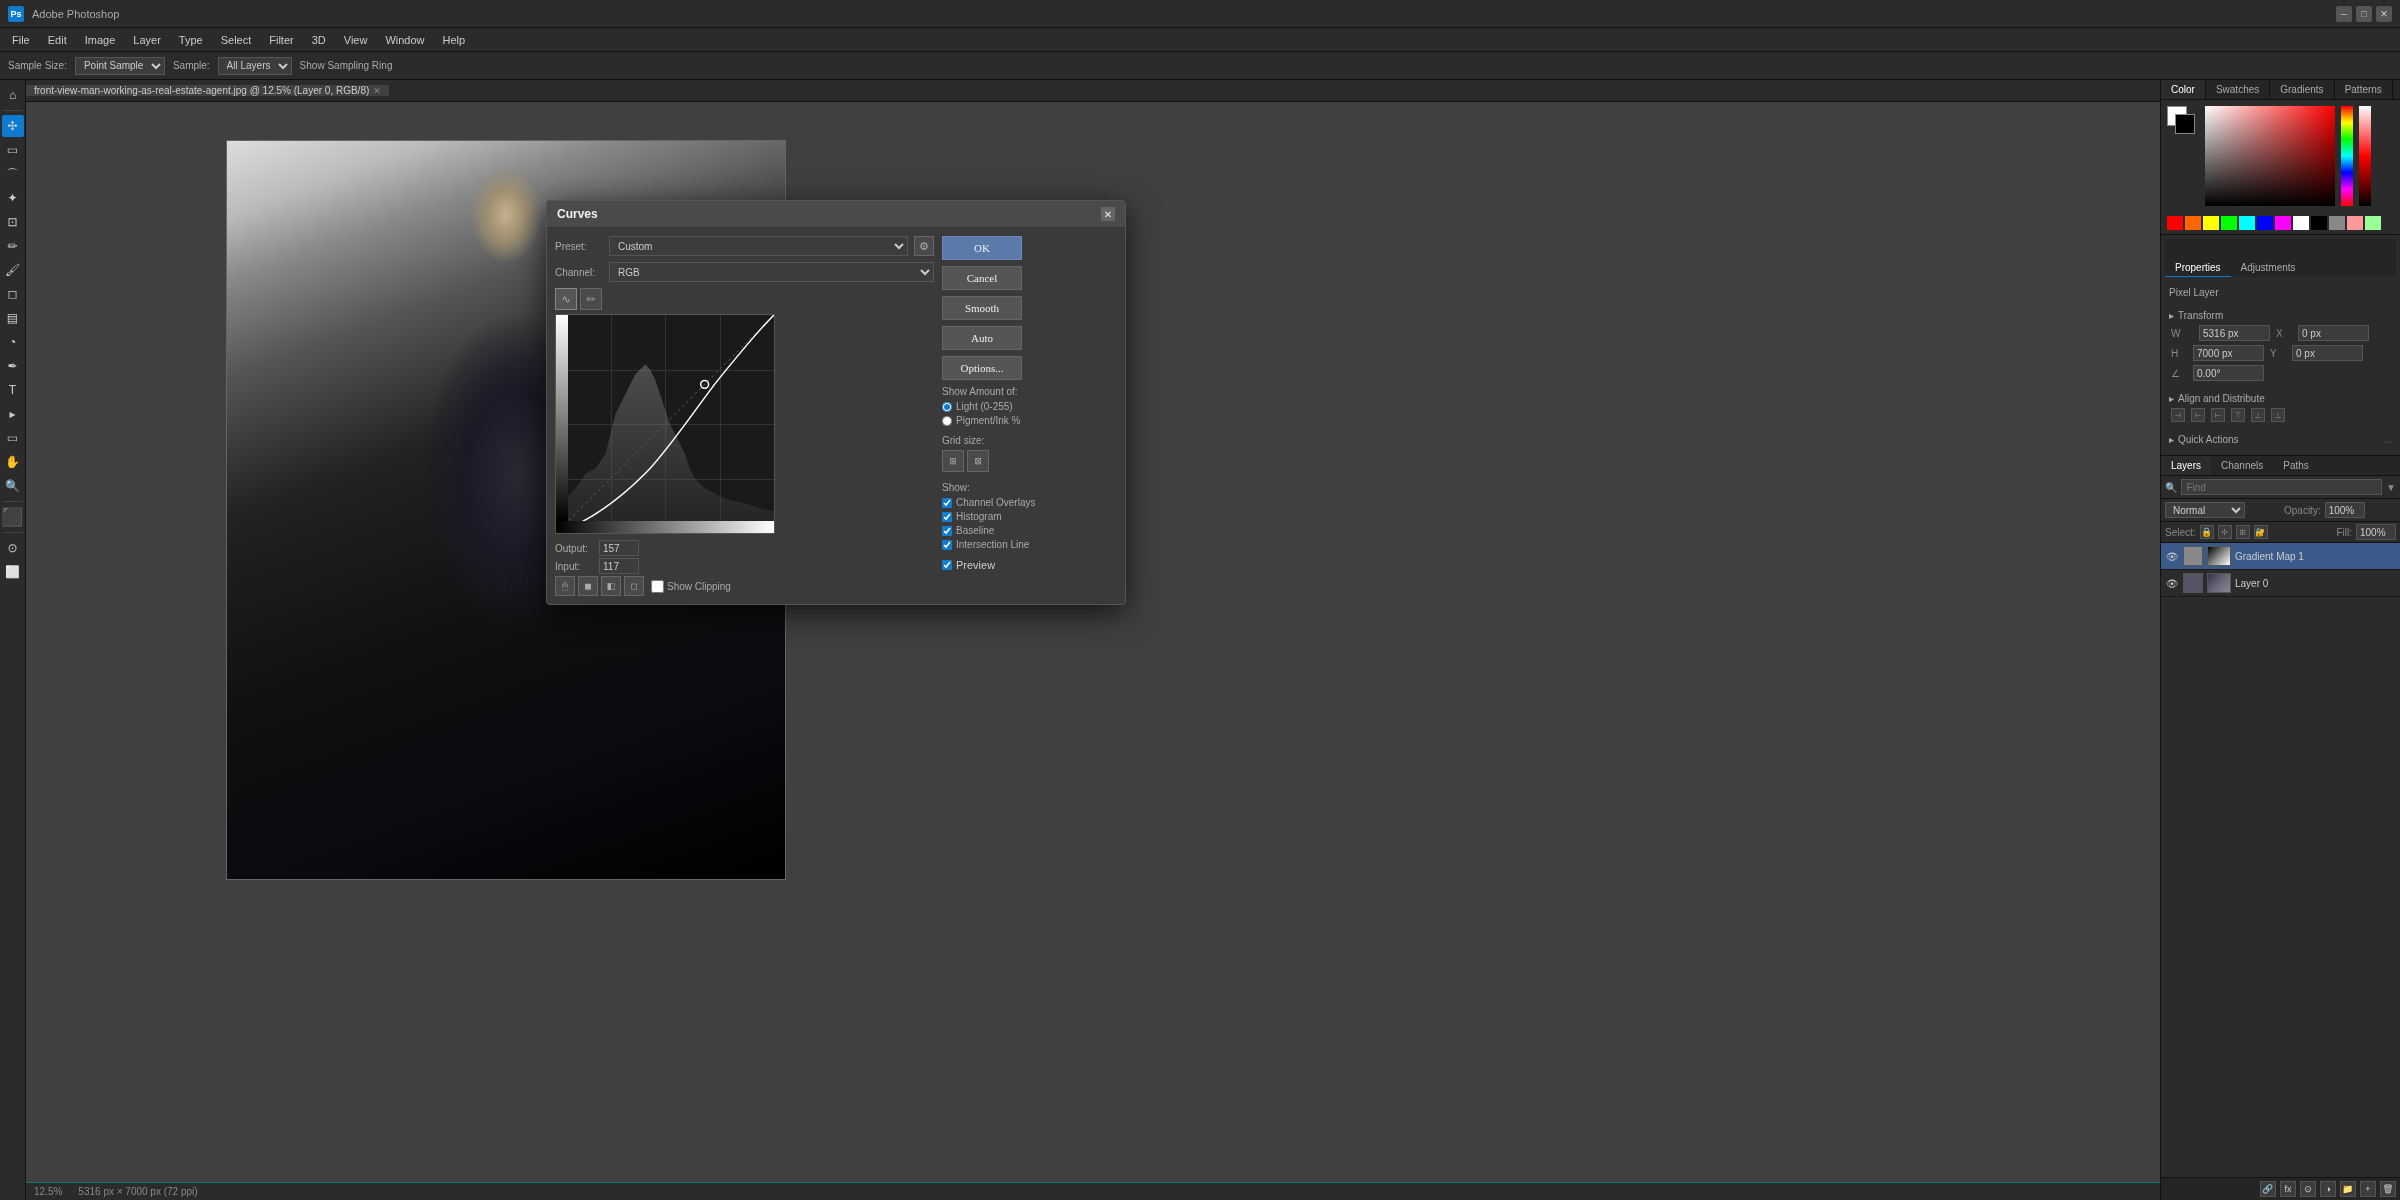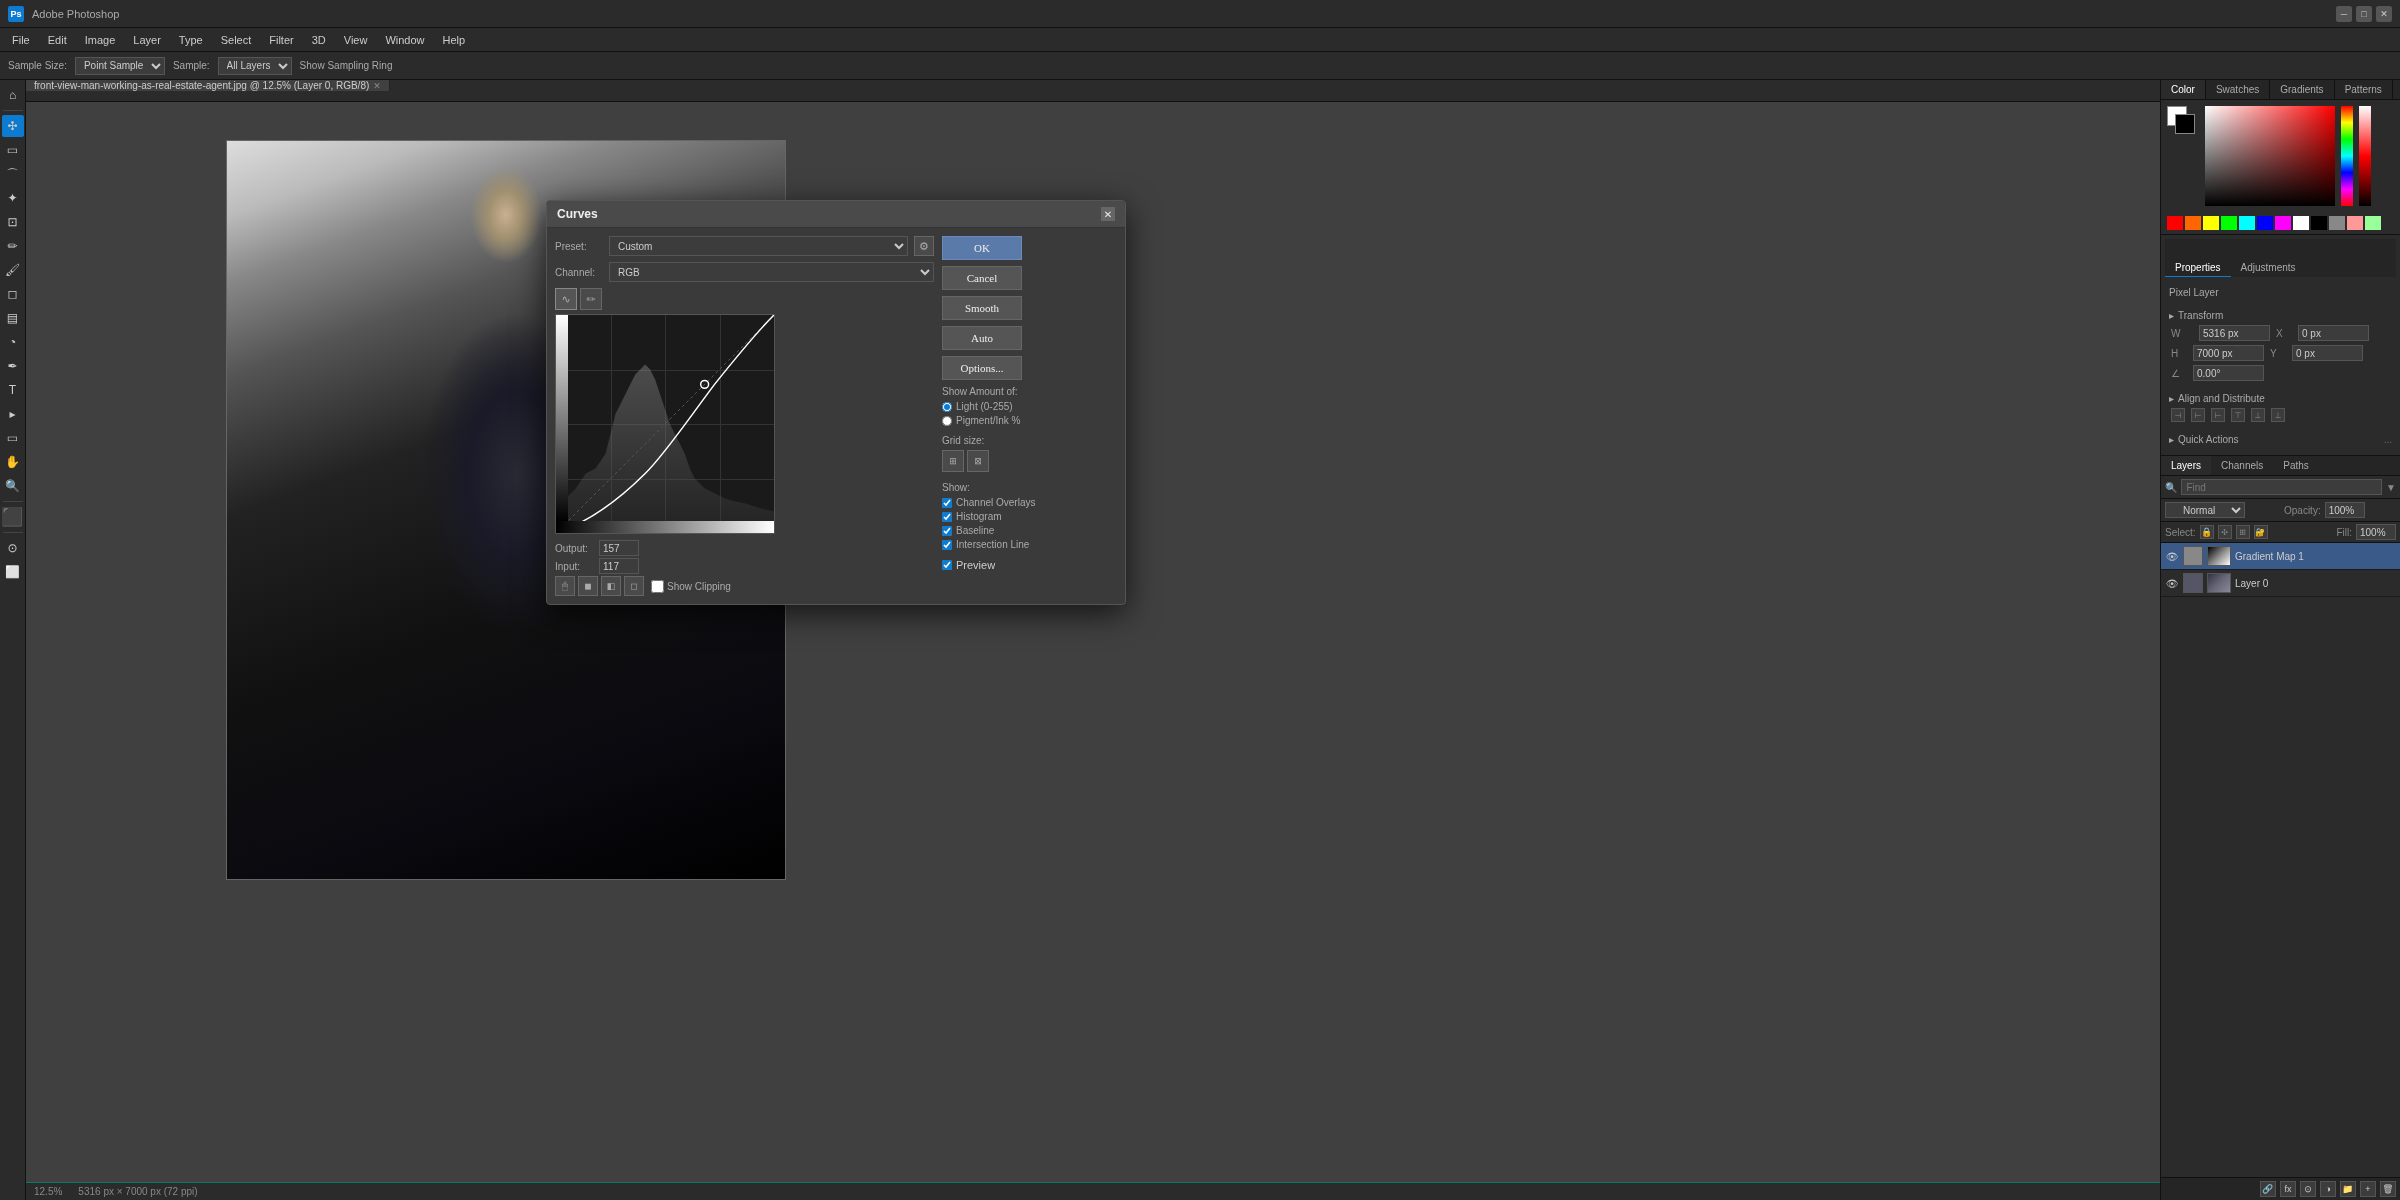--- a/index.html
+++ b/index.html
@@ -165,21 +165,21 @@
 
     
     #tab-bar {
       position: absolute;
       top: 0;
       left: 0;
       right: 0;
       height: 22px;
       background: #2b2b2b;
       display: flex;
-      align-items: flex-start;
+      align-items: center;
       border-bottom: 1px solid #111;
     }
     .doc-tab {
       display: flex;
       align-items: center;
       padding: 0 8px;
       background: #3c3c3c;
       border-right: 1px solid #222;
       font-size: 10px;
       color: #ccc;
@@ -358,21 +358,21 @@
       align-items: center;
       padding: 3px 4px;
       gap: 4px;
       border-bottom: 1px solid #111;
     }
     .blend-select {
       background: #3c3c3c;
       border: 1px solid #555;
       color: #ccc;
       font-size: 10px;
-      padding: 1px 13px;
+      padding: 1px 3px;
       height: 16px;
       width: 80px;
     }
     .opacity-input {
       width: 40px;
       background: #3c3c3c;
       border: 1px solid #555;
       color: #ccc;
       font-size: 10px;
       padding: 1px 3px;

